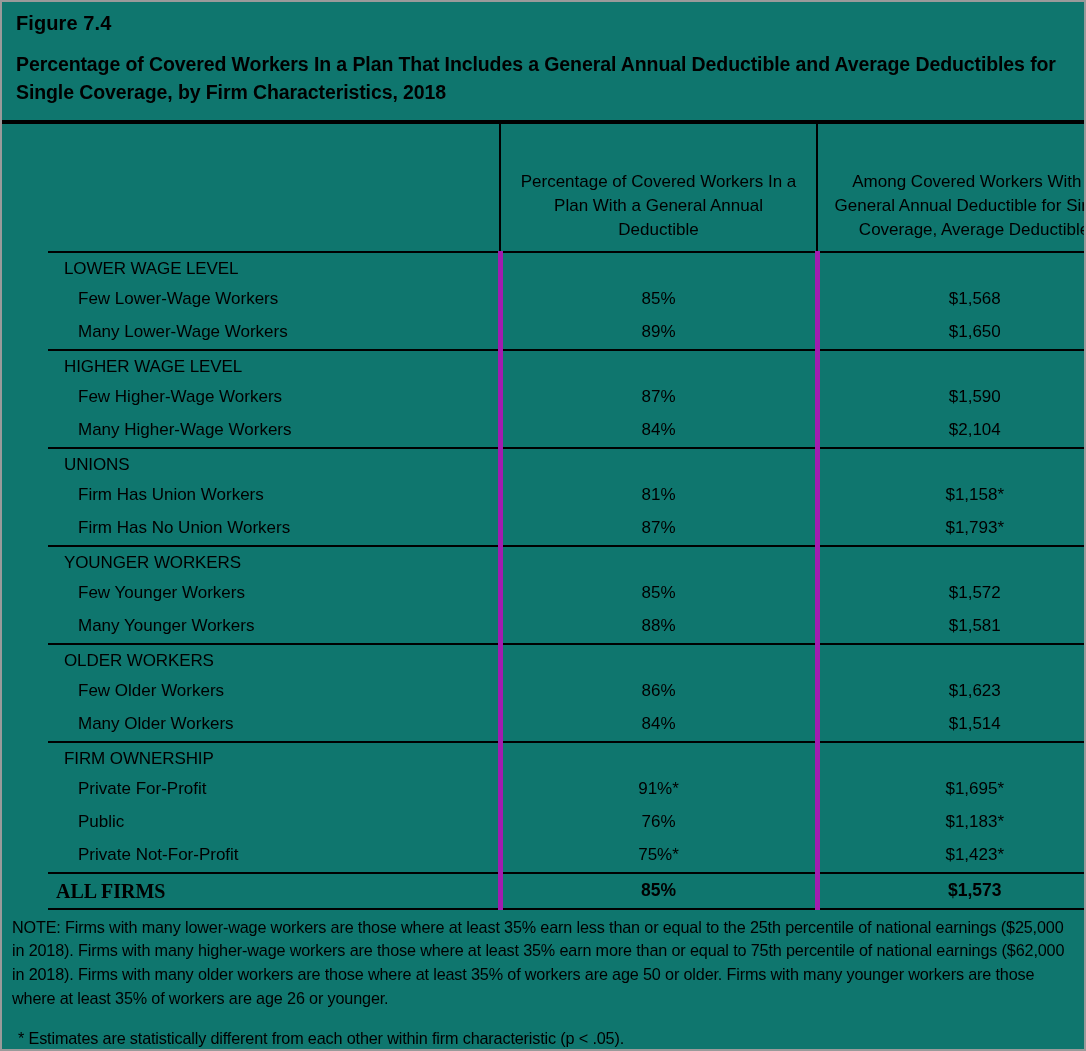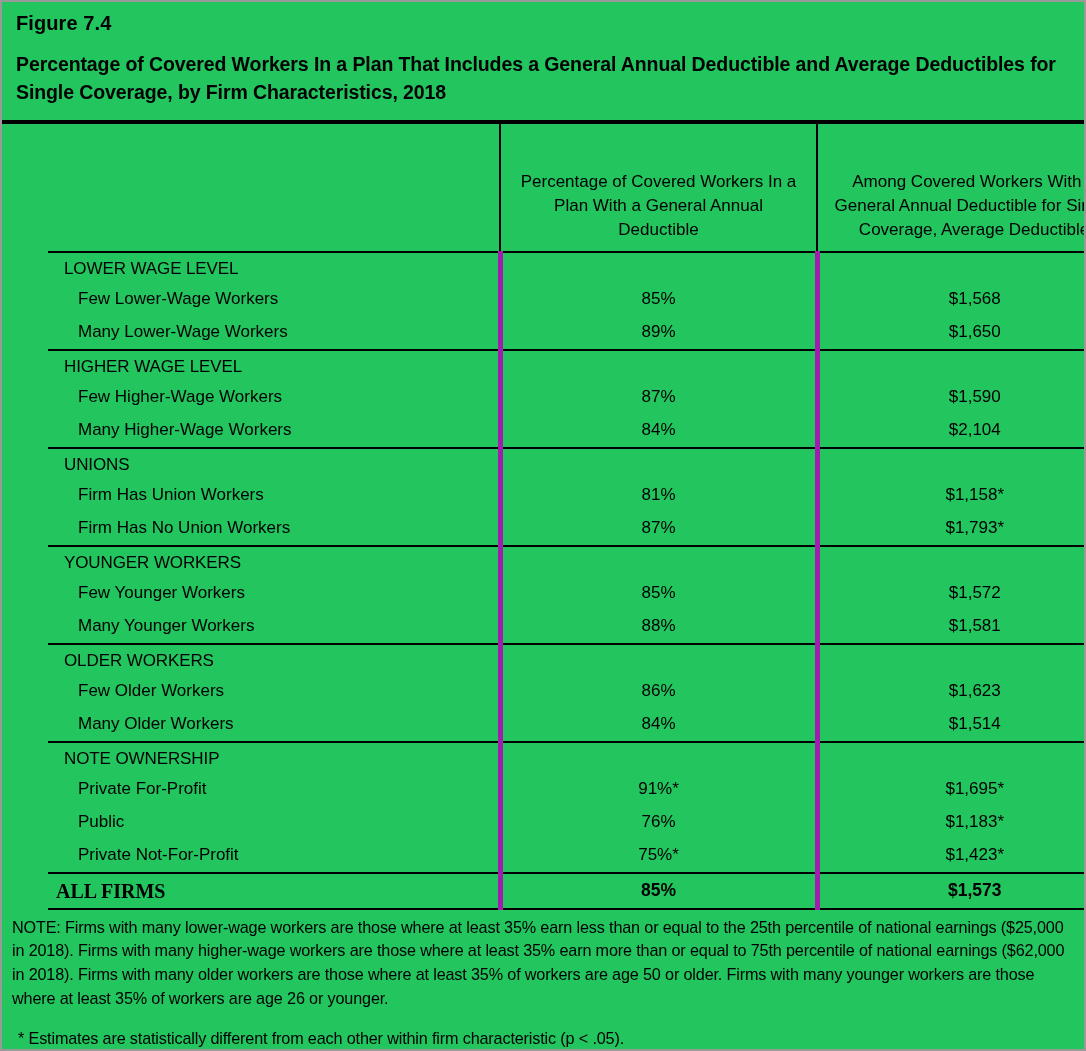--- a/index.html
+++ b/index.html
@@ -12,21 +12,21 @@
     color: #000000;
     -webkit-font-smoothing: antialiased;
   }
 
   #page {
     position: relative;
     width: 1086px;
     height: 1051px;
     box-sizing: border-box;
     border: 2px solid #9a9a9a;
-    background: #22c55e;
+    background: #0f766e;
     overflow: hidden;
   }
 
   
   .title-block {
     padding: 10px 14px 6px 14px;
   }
   .fig-num {
     font-size: 20px;
     font-weight: bold;
@@ -236,21 +236,21 @@
           <td class="col1">Few Older Workers</td>
           <td class="col2">86%</td>
           <td class="col3">$1,623</td>
         </tr>
         <tr class="datarow">
           <td class="col1">Many Older Workers</td>
           <td class="col2">84%</td>
           <td class="col3">$1,514</td>
         </tr>
         <tr class="grouphead group-sep-top">
-          <td class="col1">NOTE OWNERSHIP</td>
+          <td class="col1">FIRM OWNERSHIP</td>
           <td class="col2"></td>
           <td class="col3"></td>
         </tr>
         <tr class="datarow">
           <td class="col1">Private For-Profit</td>
           <td class="col2">91%*</td>
           <td class="col3">$1,695*</td>
         </tr>
         <tr class="datarow">
           <td class="col1">Public</td>

